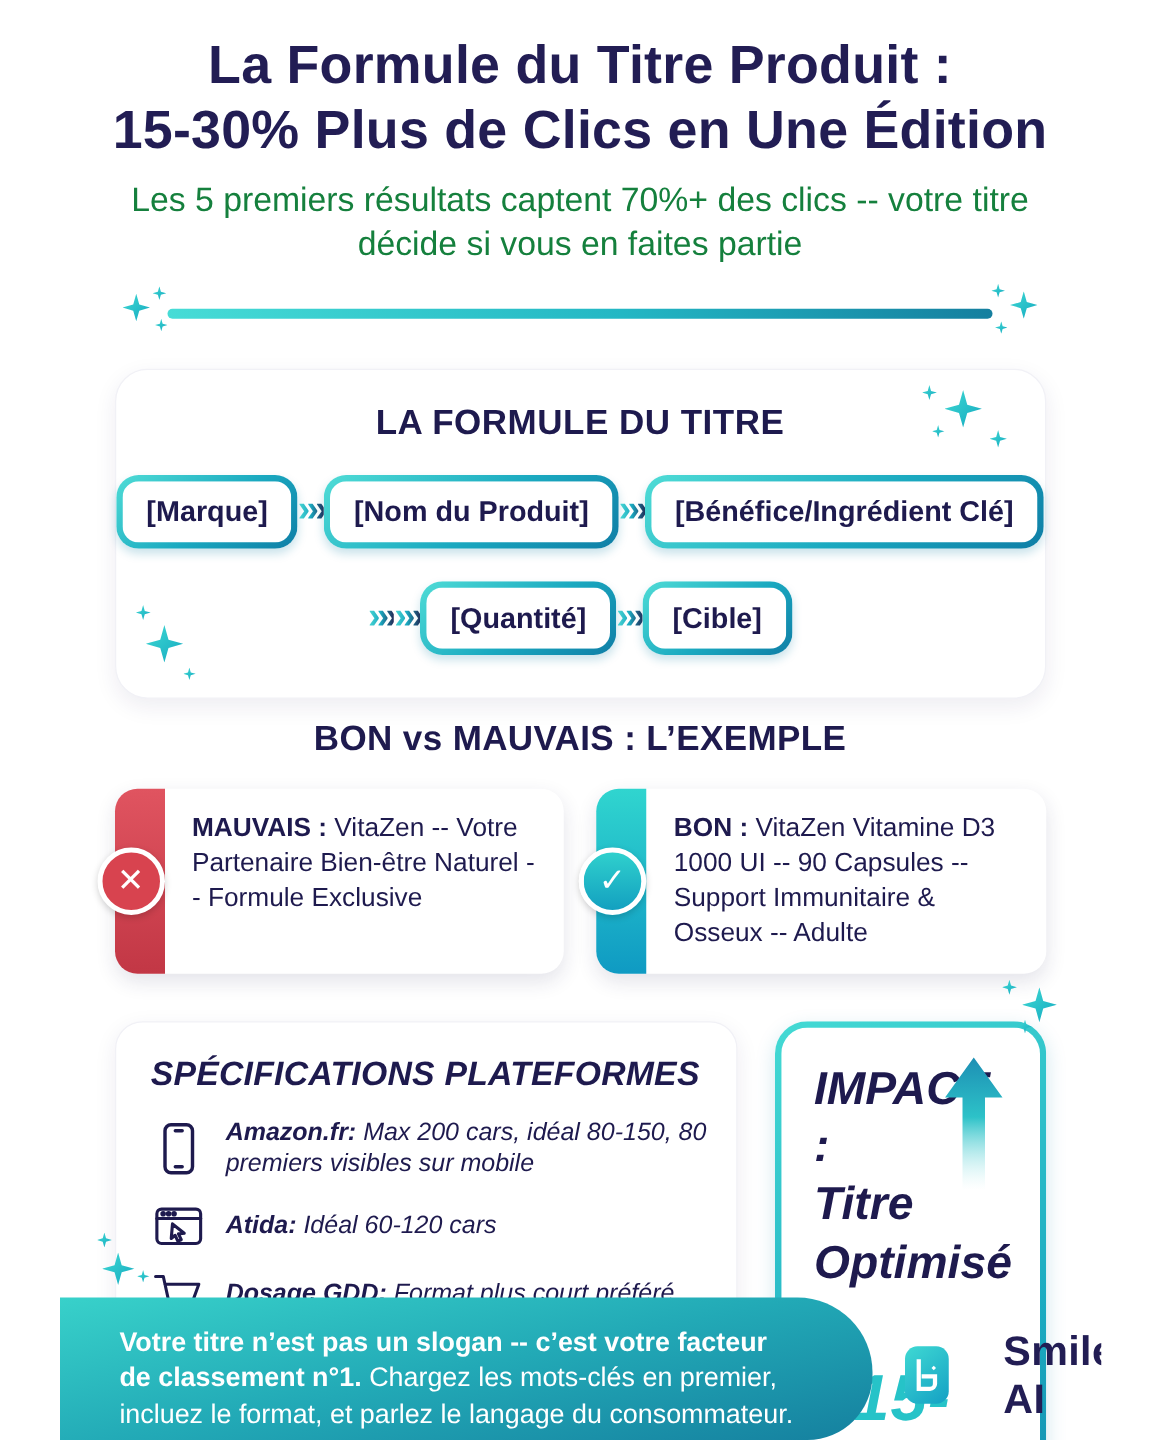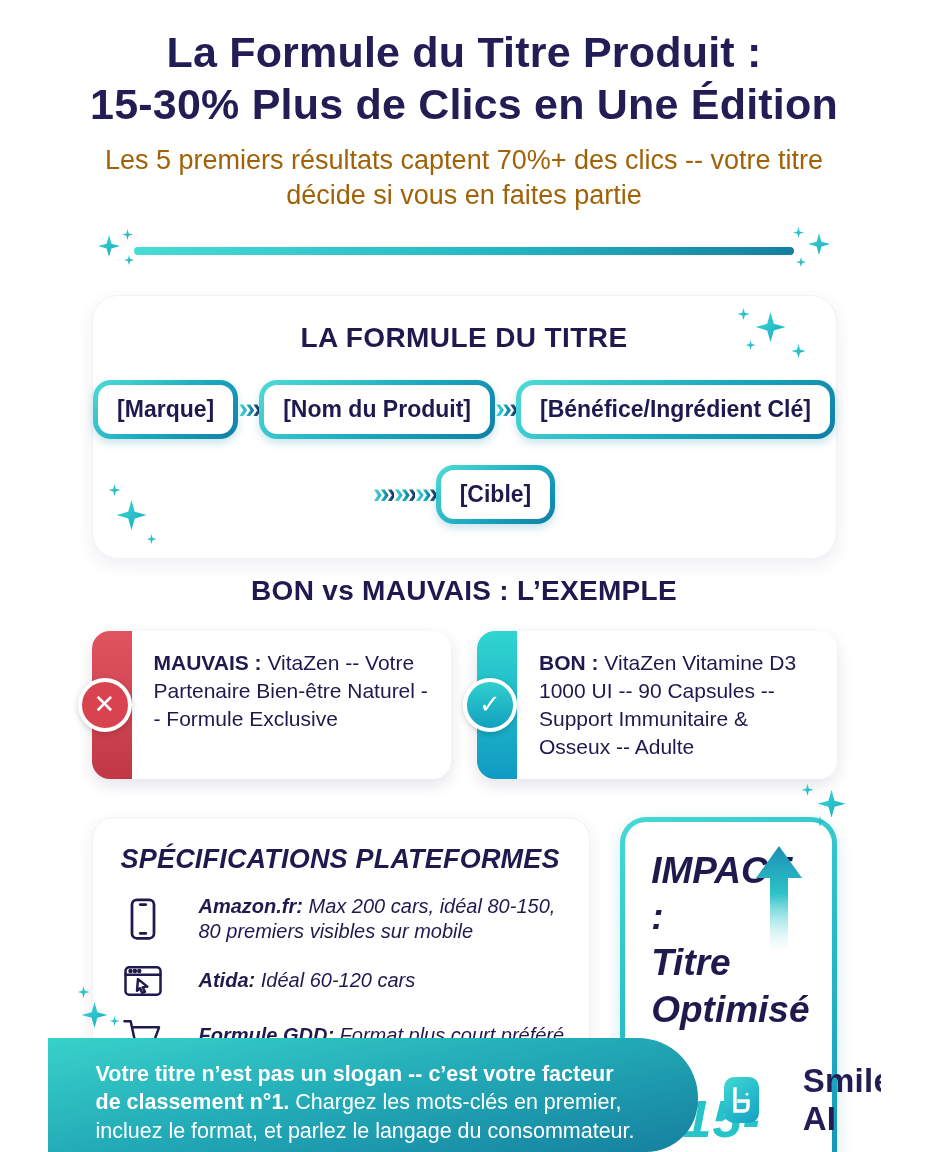--- a/index.html
+++ b/index.html
@@ -2,21 +2,21 @@
 <html><head>
 <meta charset="utf-8">
 <style>
   * { margin:0; padding:0; box-sizing:border-box; }
   html,body { background:#fff; }
   body { font-family:"Liberation Sans","DejaVu Sans",sans-serif; color:#221d54; }
   .canvas { position:relative; width:833px; height:1152px; background:#fff; overflow:hidden; margin:0 auto; }
 
   
   .title { margin-top:26px; text-align:center; font-size:43px; line-height:1.22; font-weight:800; color:#221d54; letter-spacing:.2px; }
-  .subtitle { margin:12px auto 0; max-width:800px; text-align:center; font-size:27px; line-height:1.3; font-weight:500; color:#a16207; }
+  .subtitle { margin:12px auto 0; max-width:800px; text-align:center; font-size:27px; line-height:1.3; font-weight:500; color:#15803d; }
   .divider-row { position:relative; margin:20px auto 0; width:760px; height:36px; }
   .divider { position:absolute; left:50px; right:50px; top:14px; height:8px; border-radius:5px;
              background:linear-gradient(90deg,#47dcd6 0%,#23b7c4 55%,#157f9f 100%); }
 
   
   .sparkle { position:absolute; background:linear-gradient(135deg,#3fd9d3,#14a9c0);
              clip-path:polygon(50% 0%,61% 39%,100% 50%,61% 61%,50% 100%,39% 61%,0% 50%,39% 39%); }
 
   
   .card { background:#fff; border:1px solid #f1f1f6; border-radius:26px; box-shadow:0 6px 18px rgba(34,29,84,.08); }
@@ -44,21 +44,21 @@
                    color:#fff; font-size:26px; font-weight:800; box-shadow:0 2px 6px rgba(0,0,0,.18); }
   .badge-bad  { background:#d8434f; }
   .badge-good { background:linear-gradient(180deg,#2fd0cd,#13a0c0); }
   .example-text { padding:18px 18px 18px 62px; font-size:21px; line-height:1.33; color:#1e1a4e; }
   .example-text b { font-weight:800; }
 
   
   .bottom-row { display:flex; margin:38px 44px 0; gap:30px; align-items:stretch;font-style:italic; }
   .spec-card { width:516px; padding:26px 24px 24px 28px; border-radius:22px; }
   .spec-heading { font-size:27px; font-weight:800; color:#1e1a4e; letter-spacing:.2px; }
-  .spec-item { display:flex; align-items:center; gap:34px; margin-top:19px; }
+  .spec-item { display:flex; align-items:center; gap:16px; margin-top:19px; }
   .spec-icon { flex:0 0 44px; display:flex; align-items:center; justify-content:center; }
   .spec-text { font-size:20px; line-height:1.28; color:#1e1a4e; }
   .spec-text b { font-weight:800; }
 
   .impact-card { position:relative; flex:1; border:5px solid transparent; border-radius:26px; padding:26px 22px 22px 26px;
                  background:linear-gradient(#fff,#fff) padding-box, linear-gradient(150deg,#44dad4 0%,#1aa9c0 60%,#0f7ea6 100%) border-box;
                  box-shadow:0 6px 16px rgba(15,126,166,.18); }
   .impact-heading { font-size:37px; font-weight:800; color:#1e1a4e; line-height:1.25; }
   .impact-stat { margin-top:10px; font-size:52px; font-weight:800; color:#26c3c8; letter-spacing:1px; }
   .impact-caption { margin-top:4px; font-size:25px; font-weight:800; color:#1e1a4e; }
@@ -112,20 +112,21 @@
       <span class="fbox">[Marque]</span>
       <span class="chev">›››</span>
       <span class="fbox">[Nom du Produit]</span>
       <span class="chev">›››</span>
       <span class="fbox">[Bénéfice/Ingrédient Clé]</span>
     </div>
 
     <div class="formula-row">
       <span class="chev">›››</span>
       <span class="chev">›››</span>
+      <span class="fbox">[Quantité]</span>
       <span class="chev">›››</span>
       <span class="fbox">[Cible]</span>
     </div>
   </section>
 
   <h2 class="section-heading">BON vs MAUVAIS : L’EXEMPLE</h2>
 
   <div class="examples">
     <div class="example-card">
       <span class="example-strip strip-bad"></span>
@@ -170,21 +171,21 @@
       </div>
 
       <div class="spec-item">
         <span class="spec-icon">
           <svg width="42" height="38" viewBox="0 0 34 30" fill="none" stroke="#1e1a4e" stroke-width="2" stroke-linecap="round" stroke-linejoin="round">
             <path d="M2 3 H7 L10.5 19 H26 L30 8 H8"></path>
             <circle cx="12.5" cy="25.5" r="2.4"></circle>
             <circle cx="24" cy="25.5" r="2.4"></circle>
           </svg>
         </span>
-        <p class="spec-text"><b>Formule GDD:</b><span> Format plus court préféré</span></p>
+        <p class="spec-text"><b>Dosage GDD:</b><span> Format plus court préféré</span></p>
       </div>
     </section>
 
     <section class="impact-card">
       <span class="sparkle" style="right:-14px;top:-32px;width:28px;height:28px;"></span>
       <span class="sparkle" style="right:18px;top:-38px;width:12px;height:12px;"></span>
       <span class="sparkle" style="right:6px;top:-6px;width:11px;height:11px;"></span>
 
       <div class="impact-heading">
         <span style="display:block">IMPACT :</span>

